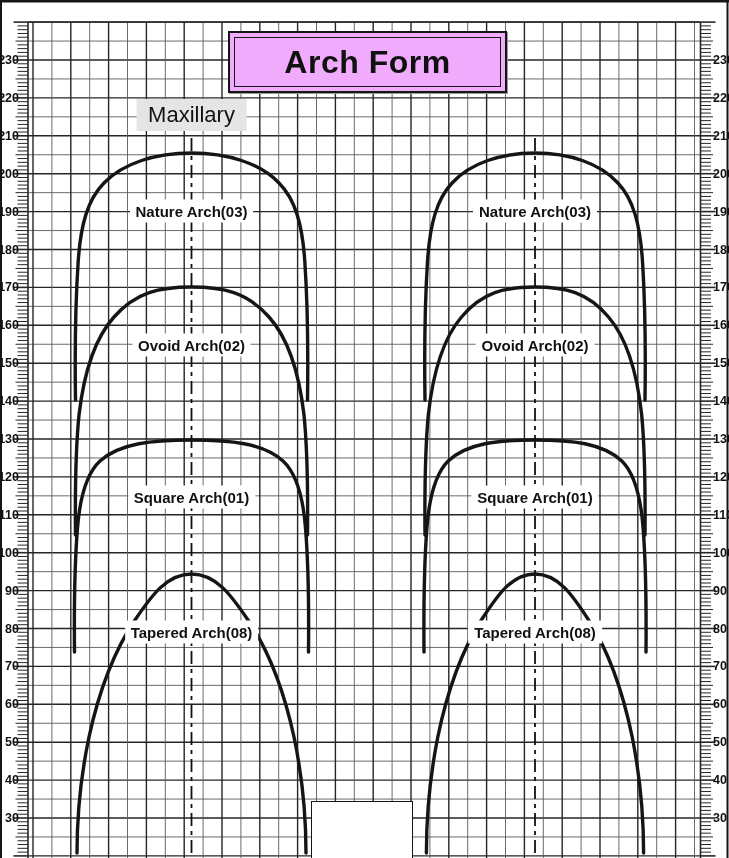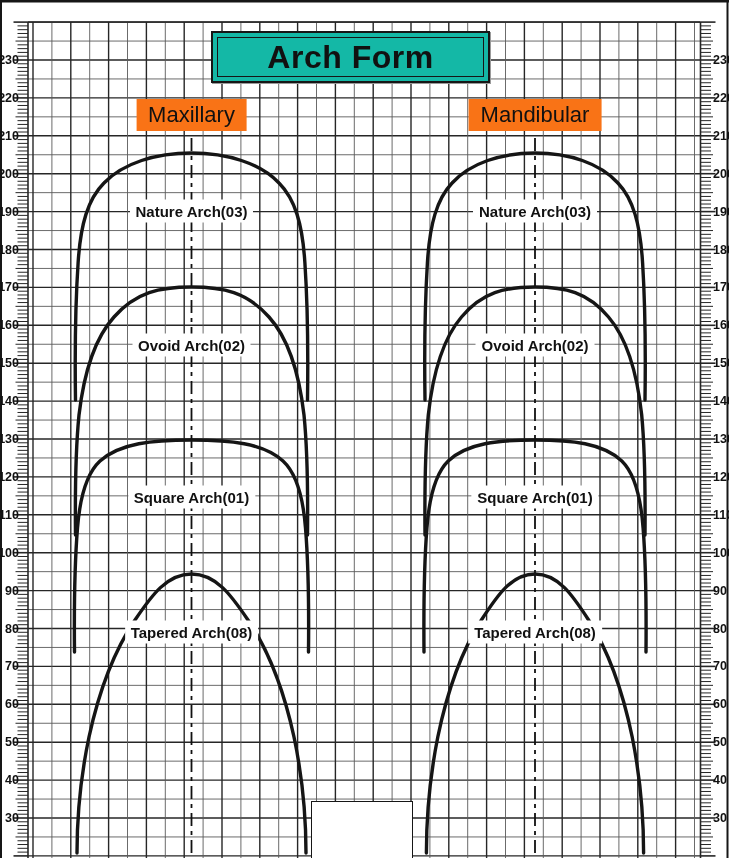--- a/index.html
+++ b/index.html
@@ -4,40 +4,40 @@
 <style>
   html,body{margin:0;padding:0;background:#e8e8e8;}
   .board{
     position:relative;width:729px;height:858px;margin:0 auto;
     background:#ffffff;overflow:hidden;
     font-family:"Liberation Sans", sans-serif;
     -webkit-font-smoothing:antialiased;
   }
   #board-svg{position:absolute;left:0;top:0;}
   .title-box{
-    position:absolute;left:211px;top:31px;width:279px;height:52px;
-    background:#14b8a6;border:2.5px solid #161616;box-sizing:border-box;
+    position:absolute;left:228px;top:31px;width:279px;height:62px;
+    background:#f0abfc;border:2.5px solid #161616;box-sizing:border-box;
     display:flex;align-items:center;justify-content:center;
     box-shadow:1px 1px 0 #9a9a9a;
   }
   .title-inner{
     width:calc(100% - 8px);height:calc(100% - 8px);
     border:1.5px solid #161616;box-sizing:border-box;
     display:flex;align-items:center;justify-content:center;
   }
   .title-text{font-size:32px;font-weight:700;color:#111;letter-spacing:.5px;}
   .copyright-box{
     position:absolute;left:266px;top:85px;width:192px;height:27px;
     background:#fff;border:1.5px solid #161616;box-sizing:border-box;
     display:flex;align-items:center;justify-content:center;
     font-size:13px;font-weight:600;color:#111;
   }
   .col-header{
     position:absolute;transform:translate(-50%,-50%);
-    background:#f97316;padding:3px 12px;white-space:nowrap;
+    background:#e5e5e5;padding:3px 12px;white-space:nowrap;
     font-size:22px;font-weight:400;color:#111;
   }
   .arch-label{
     position:absolute;transform:translate(-50%,-50%);
     background:#fff;padding:3px 6px;white-space:nowrap;
     font-size:15px;font-weight:600;color:#111;
   }
   .ruler-num{
     position:absolute;width:22px;font-size:12.5px;font-weight:600;color:#111;
     line-height:16px;
@@ -602,21 +602,20 @@
     </svg>
 
   <div class="title-box">
     <div class="title-inner">
       <span class="title-text">Arch Form</span>
     </div>
   </div>
 
 
   <div class="col-header" style="left: 191.5px; top: 115px;">Maxillary</div>
-  <div class="col-header" style="left: 535px; top: 115px;">Mandibular</div>
 
   <div class="arch-label" style="left: 191.5px; top: 211px;">Nature Arch(03)</div>
   <div class="arch-label" style="left: 191.5px; top: 345px;">Ovoid Arch(02)</div>
   <div class="arch-label" style="left: 191.5px; top: 497px;">Square Arch(01)</div>
   <div class="arch-label" style="left: 191.5px; top: 632px;">Tapered Arch(08)</div>
   <div class="arch-label" style="left: 535px; top: 211px;">Nature Arch(03)</div>
   <div class="arch-label" style="left: 535px; top: 345px;">Ovoid Arch(02)</div>
   <div class="arch-label" style="left: 535px; top: 497px;">Square Arch(01)</div>
   <div class="arch-label" style="left: 535px; top: 632px;">Tapered Arch(08)</div>
 

